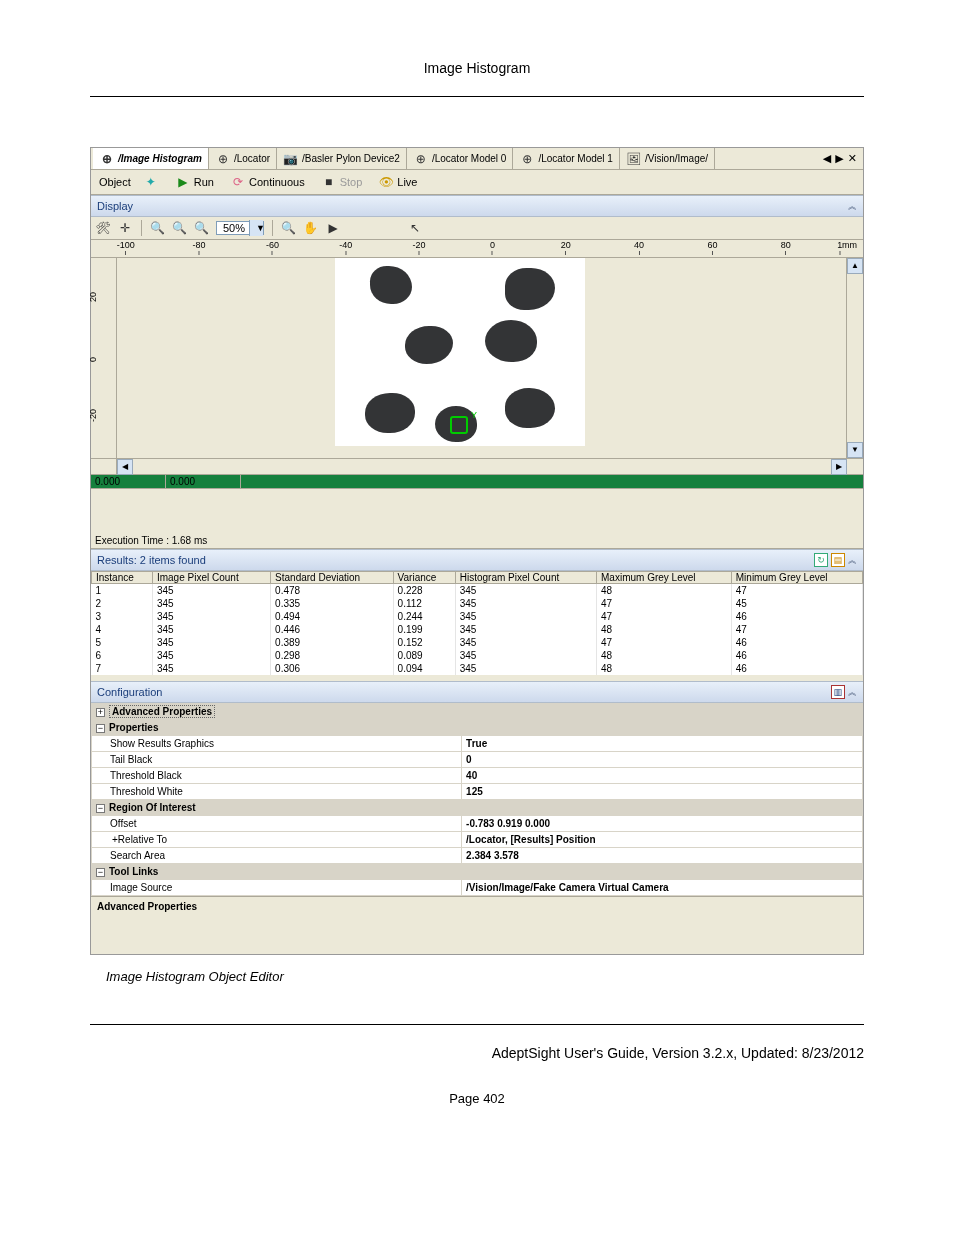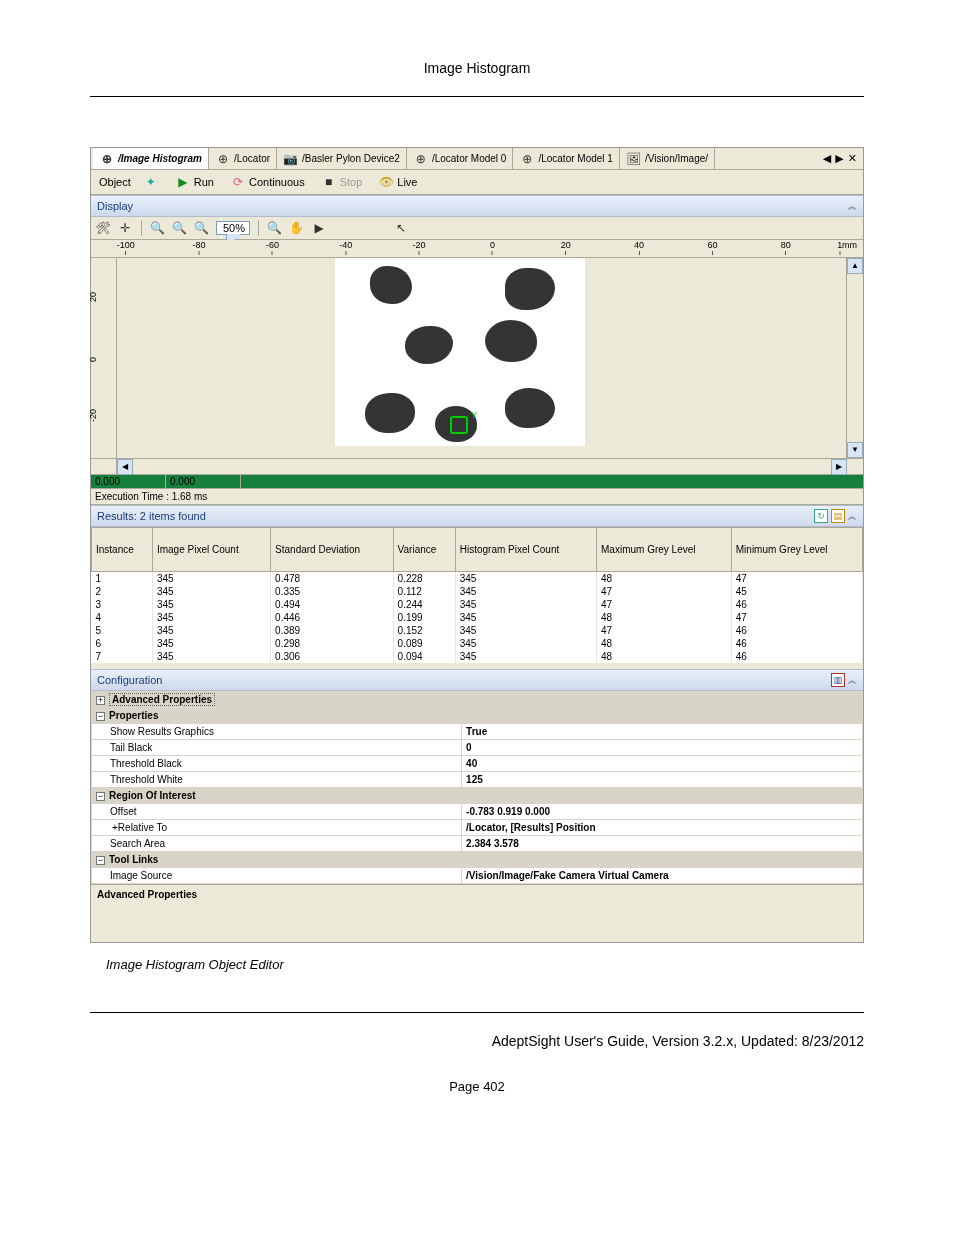--- a/index.html
+++ b/index.html
@@ -16,46 +16,46 @@
   .tab .tlabel { }
   .tabctrl { margin-left: auto; display: flex; align-items: center; gap: 4px; padding: 0 6px; font-size: 11px; }
   .objbar { display: flex; align-items: center; gap: 8px; padding: 3px 8px; background: #ece9d8; border-bottom: 1px solid #aca899; font-size: 11px; }
   .objlabel { }
   .objbar .btn { display: inline-flex; align-items: center; gap: 3px; padding: 1px 4px; }
   .objbar .disabled { color: #9a9a9a; }
   .panelhdr { display: flex; align-items: center; justify-content: space-between; padding: 3px 6px; background: linear-gradient(#e8f0fa,#cdd9ec); color: #1a3d7a; border-top: 1px solid #b0bccb; border-bottom: 1px solid #b0bccb; font-size: 11px; }
   .chevup::before { content: "︽"; font-size: 9px; color: #4a5b7a; }
   .toolbar { display: flex; align-items: center; gap: 6px; padding: 3px 4px; background: #ece9d8; border-bottom: 1px solid #aca899; }
   .tb-sep { width: 1px; height: 16px; background: #aca899; margin: 0 2px; }
-  .zoomsel { display: inline-flex; align-items: center; border: 1px solid #7f9db9; background: #fff; height: 14px; flex-direction: column; }
+  .zoomsel { display: inline-flex; align-items: center; border: 1px solid #7f9db9; background: #fff; height: 14px; }
   .zoomsel span { padding: 0 4px 0 6px; font-size: 11px; }
   .zoomsel .dd { width: 14px; text-align: center; background: #d6e4f4; border-left: 1px solid #7f9db9; font-size: 9px; line-height: 16px; }
   .ico { width: 16px; height: 16px; display: inline-flex; align-items: center; justify-content: center; font-size: 12px; color: #333; }
   .display-area { position: relative; background: #ece9d8; }
   .ruler-h { display: flex; align-items: flex-start; font-size: 9px; color: #000; padding-left: 26px; position: relative; height: 18px; border-bottom: 1px solid #aca899; background: #ece9d8; }
   .ruler-h .tick { position: absolute; top: 0; transform: translateX(-50%); }
   .ruler-h .tick::after { content: ""; display: block; width: 1px; height: 4px; background: #555; margin: 1px auto 0; }
   .ruler-h .unit { position: absolute; right: 6px; top: 0; }
   .canvasrow { display: flex; height: 200px; }
   .ruler-v { width: 26px; background: #ece9d8; position: relative; border-right: 1px solid #aca899; font-size: 9px; }
   .ruler-v .vtick { position: absolute; left: 2px; transform: translateY(-50%) rotate(-90deg); transform-origin: left center; }
   .canvas { flex: 1; background: #ece9d8; position: relative; overflow: hidden; border-right: 1px solid #aca899; }
   .imgbox { position: absolute; left: 218px; top: 0; width: 250px; height: 188px; background: #fff; }
   .blob { position: absolute; background: #333436; border-radius: 50% 45% 50% 48%; }
   .vscroll { width: 16px; background: #ece9d8; display: flex; flex-direction: column; }
   .sbbtn { height: 16px; background: #d6e4f4; border: 1px solid #9ab; font-size: 8px; text-align: center; line-height: 14px; }
   .hscrollrow { display: flex; height: 16px; border-top: 1px solid #aca899; }
   .hscroll { flex: 1; background: #ece9d8; display: flex; }
   .statusbar { display: flex; background: #15803d; border-top: 1px solid #aca899; border-bottom: 1px solid #aca899; font-size: 10px; }
   .statuscell { border-right: 1px solid #aca899; padding: 1px 4px; width: 75px; }
-  .exectime { padding: 2px 4px; font-size: 10px; border-bottom: 1px solid #aca899; background: #ece9d8; }
+  .exectime { padding: 2px 4px; font-size: 10px; border-bottom: 1px solid #aca899; background: #ece9d8; margin-top: 44px; }
   .resultshdr .rctrls { display: flex; gap: 3px; align-items: center; }
   .rctrls .ri { width: 14px; height: 14px; background: #fff; border: 1px solid #3a7; font-size: 9px; text-align: center; line-height: 12px; }
   .rtable { width: 100%; border-collapse: collapse; font-size: 10px; background: #fff; }
-  .rtable th { background: #ece9d8; border: 1px solid #aca899; padding: 16px 4px; text-align: left; font-weight: normal; }
+  .rtable th { background: #ece9d8; border: 1px solid #aca899; padding: 0 4px; text-align: left; font-weight: normal; }
   .rtable td { padding: 1px 4px; border-right: 1px solid #e5e5e5; }
   .cfghdr .cctrls { display: flex; gap: 3px; align-items: center; }
   .cfghdr .ci { width: 14px; height: 14px; background: #fff; border: 1px solid #a33; font-size: 9px; text-align: center; line-height: 12px; }
   .propgrid { width: 100%; border-collapse: collapse; font-size: 10px; background: #fff; }
   .propgrid td { padding: 2px 4px; border: 1px solid #d8d4c8; }
   .propgrid .cat td { background: #d8d4c8; font-weight: bold; }
   .propgrid .cat .exp { display: inline-block; width: 9px; height: 9px; border: 1px solid #777; text-align: center; line-height: 7px; font-size: 9px; margin-right: 4px; background: #fff; font-weight: normal; }
   .propgrid .k { padding-left: 18px; width: 48%; }
   .propgrid .v { font-weight: bold; }
   .propdesc { background: #ece9d8; padding: 4px 6px; font-weight: bold; font-size: 10px; border-top: 1px solid #aca899; height: 58px; }

